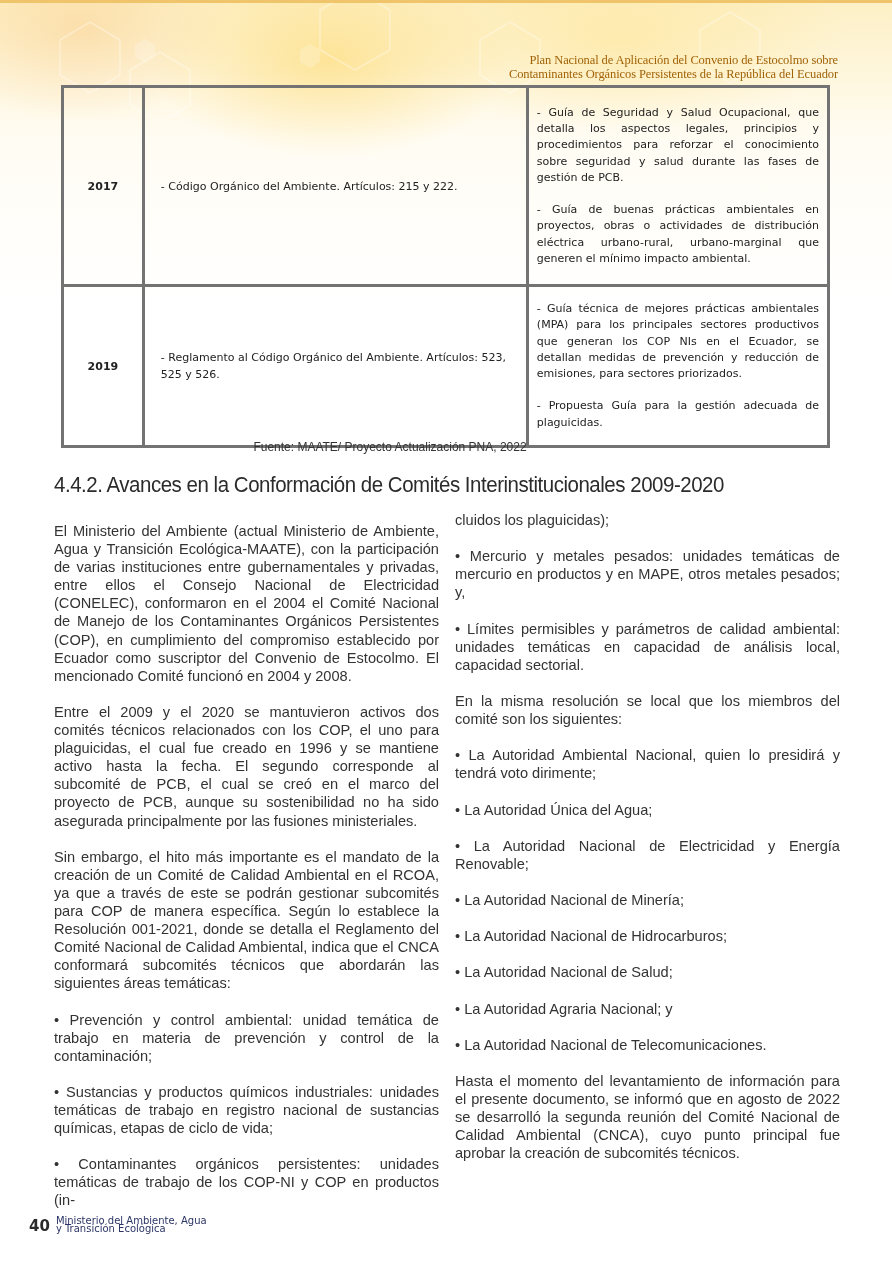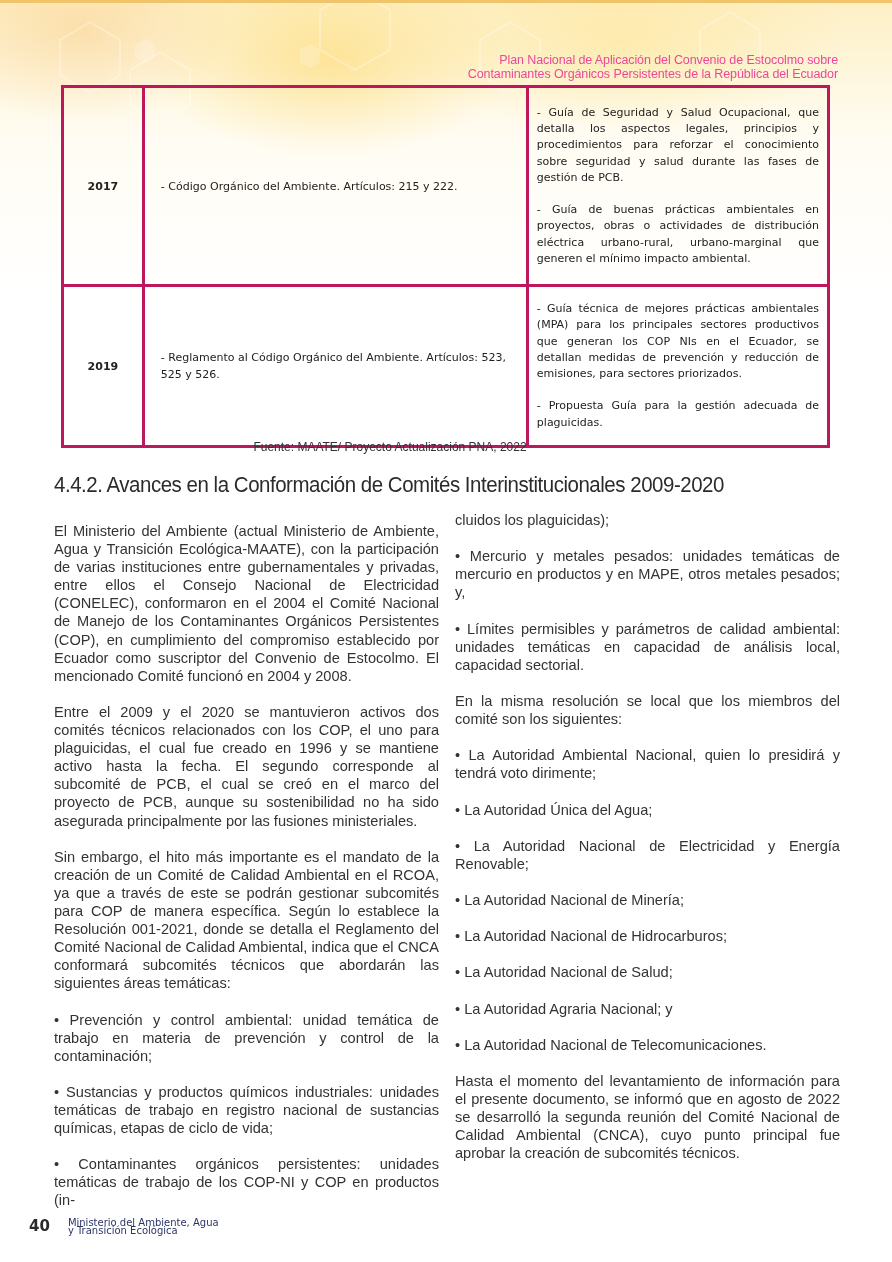--- a/index.html
+++ b/index.html
@@ -14,29 +14,29 @@
     background:
       radial-gradient(ellipse 260px 140px at 330px 60px, rgba(253,214,99,0.55), rgba(255,255,255,0) 70%),
       radial-gradient(ellipse 220px 130px at 80px 30px, rgba(249,200,130,0.45), rgba(255,255,255,0) 70%),
       radial-gradient(ellipse 300px 120px at 620px 40px, rgba(253,224,130,0.45), rgba(255,255,255,0) 75%),
       linear-gradient(to bottom, rgba(253,238,190,0.9) 0px, rgba(255,250,235,0.6) 140px, rgba(255,255,255,0) 300px);
   }
   .top-rule { position:absolute; left:0; top:0; width:892px; height:3px; background:#f0c46a; }
   .hex-deco { position:absolute; left:0; top:0; width:892px; height:200px; opacity:0.35; }
   .header-title {
     position:absolute; right:54px; top:53px; text-align:right;
-    font-family:Liberation Sans, sans-serif; font-size:12.5px; line-height:14px;
-    color:#ec4899; letter-spacing:-0.1px;
+    font-family:Liberation Serif, serif; font-size:12.5px; line-height:14px;
+    color:#a16207; letter-spacing:-0.1px;
   }
   table.legal {
     position:absolute; left:61px; top:85px; width:769px;
     border-collapse:collapse; font-family:"DejaVu Sans", sans-serif;
     font-size:11px; color:#222;
   }
-  table.legal td { border:3px solid #be185d; vertical-align:middle; padding:0; }
+  table.legal td { border:3px solid #737373; vertical-align:middle; padding:0; }
   table.legal td.year { width:80px; text-align:center; font-weight:bold; font-size:11px; }
   table.legal td.law { width:368px; padding:0 10px 0 16px; line-height:17px; }
   table.legal td.guides { width:291px; padding:8px 8px; line-height:16.2px; text-align:justify; }
   table.legal tr.r1 td { height:180px; }
   table.legal tr.r2 td { height:142px; }
   .guides p { margin:0 0 16px 0; }
   .guides p:last-child { margin-bottom:0; }
   .source {
     position:absolute; left:0; width:780px; top:440px; text-align:center;
     font-size:12px; color:#333; font-family:"Liberation Sans", sans-serif;
@@ -47,21 +47,21 @@
     transform:scaleX(0.93); transform-origin:left center; white-space:nowrap;
   }
   .col {
     position:absolute; top:511px; width:385px;
     font-size:14.6px; line-height:18.1px; text-align:justify; color:#333;
     font-family:"Liberation Sans", sans-serif;
   }
   .col.left { left:54px;margin-top:11px; }
   .col.right { left:455px; }
   .col p { margin:0 0 18.1px 0; hyphens:auto; }
-  .footer { position:absolute; left:29px; top:1217px; display:flex; align-items:flex-end; gap:18px; }
+  .footer { position:absolute; left:29px; top:1217px; display:flex; align-items:flex-start; gap:6px; }
   .footer .page-num { font-family:"DejaVu Sans", sans-serif; font-weight:bold; font-size:15px; color:#2a2a2a; }
   .footer .ministry { font-family:"DejaVu Sans", sans-serif; font-size:10px; line-height:8px; color:#2b3566; }
 </style>
 </head>
 <body>
 
 <div class="bg-banner"></div>
 <svg class="hex-deco" viewBox="0 0 892 200">
   <g fill="none" stroke="#ffffff" stroke-width="1.5">
     <polygon points="60,40 90,22 120,40 120,75 90,93 60,75"></polygon>

